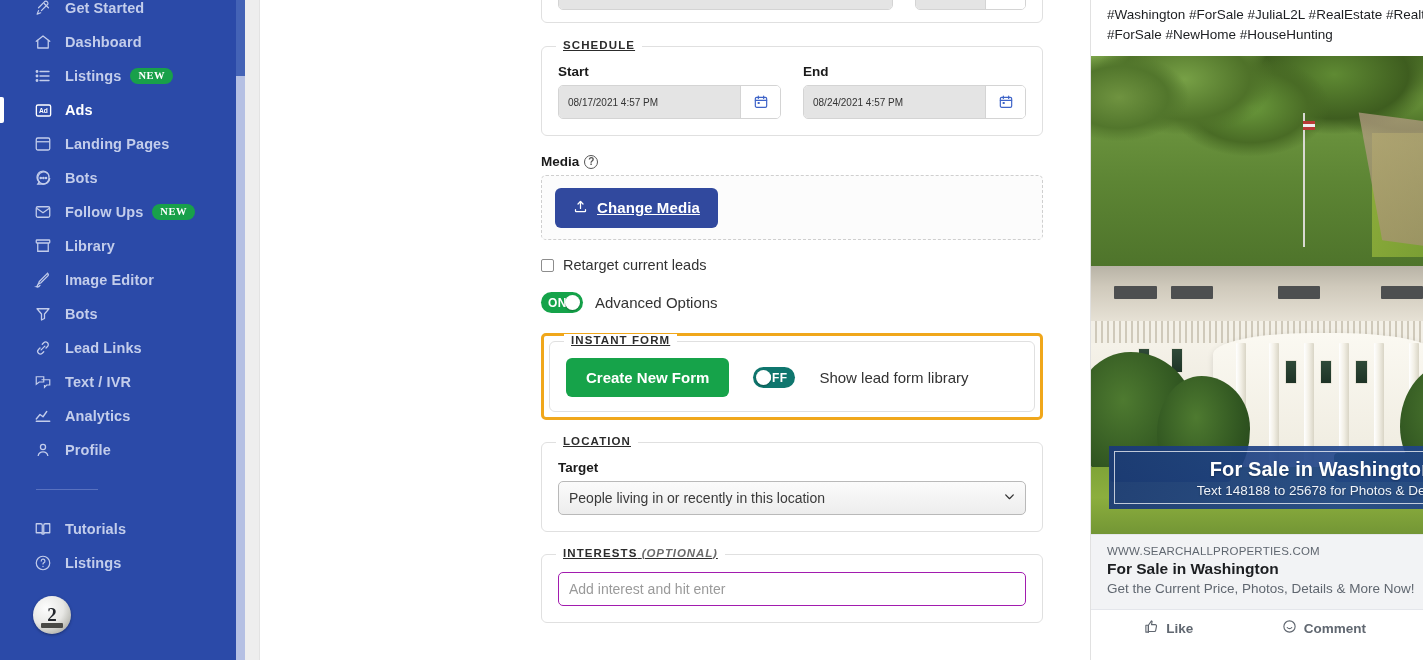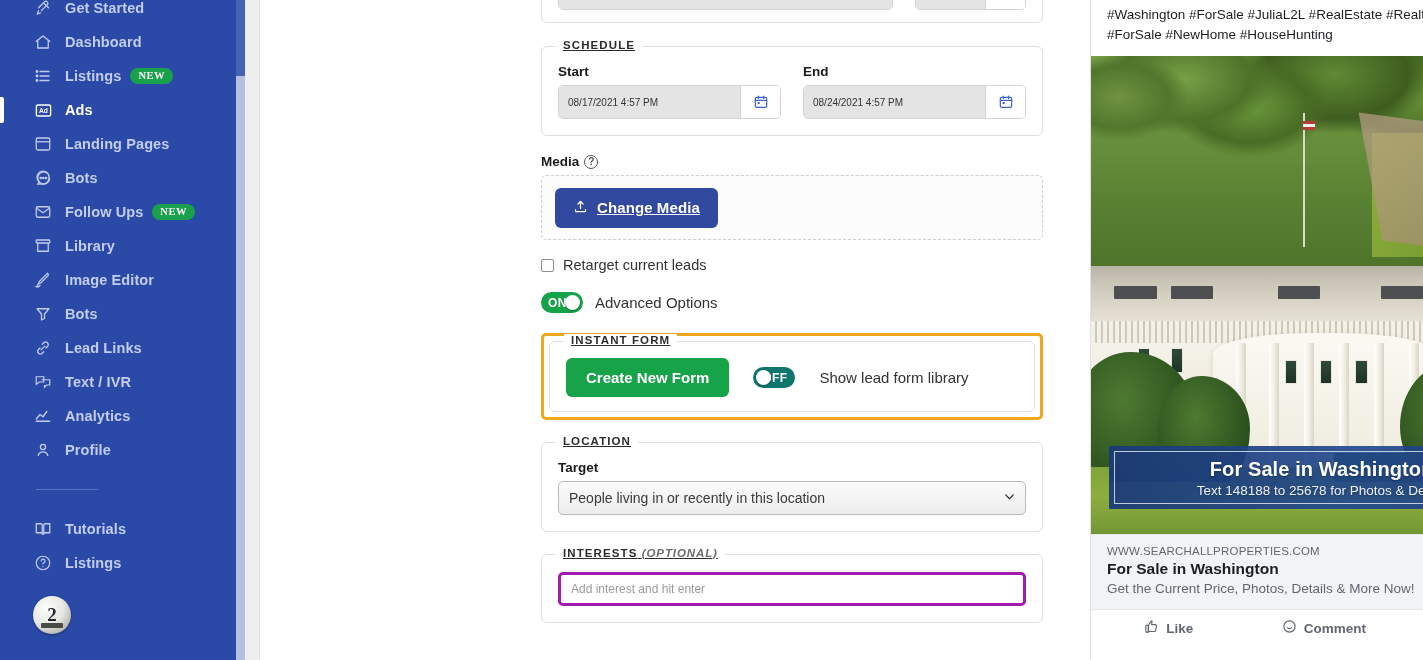--- a/index.html
+++ b/index.html
@@ -367,24 +367,24 @@
   .select-box .chev {
     position: absolute;
     right: 9px; top: 50%;
     transform: translateY(-50%);
     color: #333;
     pointer-events: none;
   }
   .text-input {
     width: 100%;
     height: 34px;
-    border: 3px solid #a21caf;
+    border: 1px solid #a21caf;
     border-radius: 5px;
     background: #fff;
-    font-size: 12px;
+    font-size: 14px;
     color: #9a9a9a;
     padding: 0 10px;
     font-family: "Liberation Sans", sans-serif;
   }
   .text-input::placeholder { color: #9a9a9a; }
 
   
   #preview {
     position: absolute;
     left: 845px;

